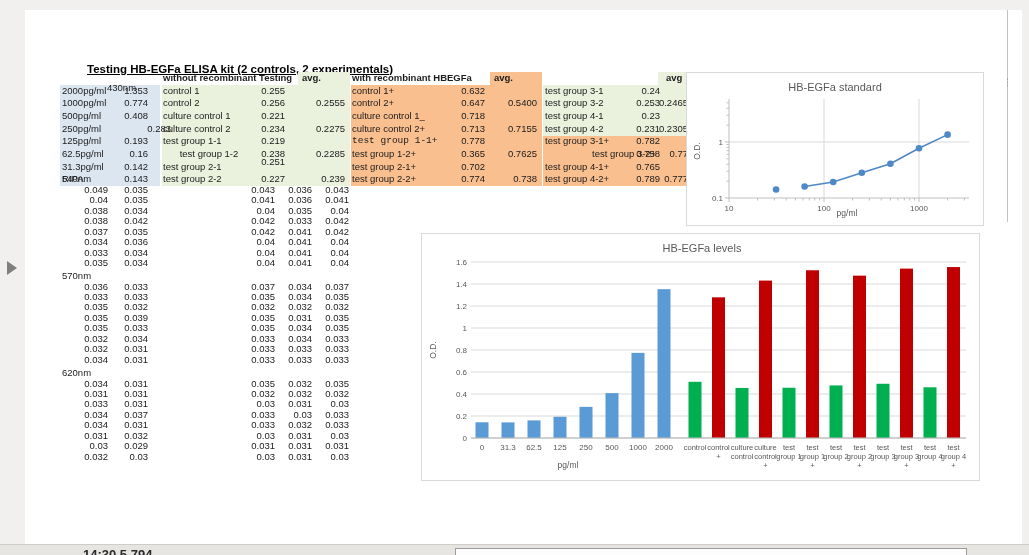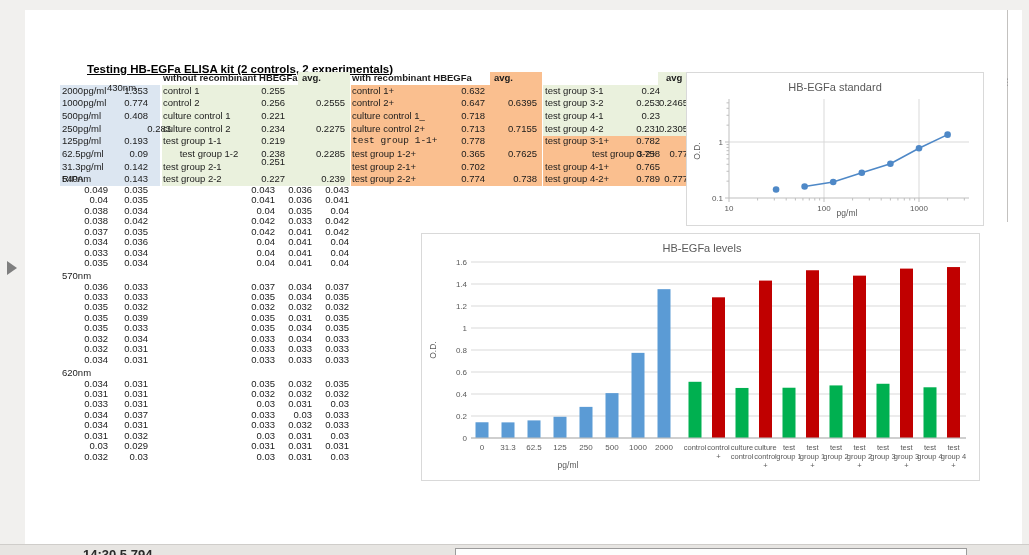--- a/index.html
+++ b/index.html
@@ -42,41 +42,41 @@
         <div class="fill" style="left: 273px; top: 61.5px; width: 52px; height: 13.5px; background: rgb(234, 241, 221);"></div>
         <div class="fill" style="left: 326px; top: 75px; width: 191px; height: 101px; background: rgb(250, 191, 143);"></div>
         <div class="fill" style="left: 465px; top: 61.5px; width: 52px; height: 13.5px; background: rgb(250, 191, 143);"></div>
         <div class="fill" style="left: 518px; top: 75px; width: 146px; height: 50.6px; background: rgb(234, 241, 221);"></div>
         <div class="fill" style="left: 518px; top: 125.6px; width: 146px; height: 50.6px; background: rgb(250, 191, 143);"></div>
         <div class="fill" style="left: 633px; top: 61.5px; width: 31px; height: 13.5px; background: rgb(234, 241, 221);"></div>
       </div>
 
     <div id="top-table">
         <div class="cell" style="left: 37px; top: 72px; width: 60px; line-height: 12.65px; margin-left: 45px;">430nm</div>
-        <div class="cell b" style="left: 138px; top: 61.5px; width: 170px; line-height: 12.65px;">without recombinant HBEGFa</div>
+        <div class="cell b" style="left: 138px; top: 61.5px; width: 170px; line-height: 12.65px;">without recombinant Testing</div>
         <div class="cell b" style="left: 277px; top: 61.5px; width: 45px; line-height: 12.65px;">avg.</div>
         <div class="cell b" style="left: 327px; top: 61.5px; width: 170px; line-height: 12.65px;">with recombinant HBEGFa</div>
         <div class="cell b" style="left: 469px; top: 61.5px; width: 45px; line-height: 12.65px;">avg.</div>
         <div class="cell b" style="left: 641px; top: 61.5px; width: 30px; line-height: 12.65px;">avg</div>
         <div class="cell" style="left: 37px; top: 74.8px; width: 52px; line-height: 12.65px;">2000pg/ml</div>
         <div class="cell num" style="left: 75px; top: 74.8px; width: 48px; line-height: 12.65px;">1.353</div>
         <div class="cell" style="left: 138px; top: 74.8px; width: 92px; line-height: 12.65px;">control 1</div>
         <div class="cell num" style="left: 213px; top: 74.8px; width: 47px; line-height: 12.65px;">0.255</div>
         <div class="cell" style="left: 327px; top: 74.8px; width: 94px; line-height: 12.65px;">control 1+</div>
         <div class="cell num" style="left: 413px; top: 74.8px; width: 47px; line-height: 12.65px;">0.632</div>
         <div class="cell" style="left: 520px; top: 74.8px; width: 80px; line-height: 12.65px;">test group 3-1</div>
         <div class="cell num" style="left: 588px; top: 74.8px; width: 47px; line-height: 12.65px;">0.24</div>
         <div class="cell" style="left: 37px; top: 87.45px; width: 52px; line-height: 12.65px;">1000pg/ml</div>
         <div class="cell num" style="left: 75px; top: 87.45px; width: 48px; line-height: 12.65px;">0.774</div>
         <div class="cell" style="left: 138px; top: 87.45px; width: 92px; line-height: 12.65px;">control 2</div>
         <div class="cell num" style="left: 213px; top: 87.45px; width: 47px; line-height: 12.65px;">0.256</div>
         <div class="cell num" style="left: 273px; top: 87.45px; width: 47px; line-height: 12.65px;">0.2555</div>
         <div class="cell" style="left: 327px; top: 87.45px; width: 94px; line-height: 12.65px;">control 2+</div>
         <div class="cell num" style="left: 413px; top: 87.45px; width: 47px; line-height: 12.65px;">0.647</div>
-        <div class="cell num" style="left: 465px; top: 87.45px; width: 47px; line-height: 12.65px;">0.6395</div>
+        <div class="cell num" style="left: 465px; top: 87.45px; width: 47px; line-height: 12.65px;">0.5400</div>
         <div class="cell" style="left: 520px; top: 87.45px; width: 80px; line-height: 12.65px;">test group 3-2</div>
         <div class="cell num" style="left: 588px; top: 87.45px; width: 47px; line-height: 12.65px;">0.253</div>
         <div class="cell num" style="left: 616px; top: 87.45px; width: 47px; line-height: 12.65px;">0.2465</div>
         <div class="cell" style="left: 37px; top: 100.1px; width: 52px; line-height: 12.65px;">500pg/ml</div>
         <div class="cell num" style="left: 75px; top: 100.1px; width: 48px; line-height: 12.65px;">0.408</div>
         <div class="cell" style="left: 138px; top: 100.1px; width: 92px; line-height: 12.65px;">culture control 1</div>
         <div class="cell num" style="left: 213px; top: 100.1px; width: 47px; line-height: 12.65px;">0.221</div>
         <div class="cell" style="left: 327px; top: 100.1px; width: 94px; line-height: 12.65px;">culture control 1_</div>
         <div class="cell num" style="left: 413px; top: 100.1px; width: 47px; line-height: 12.65px;">0.718</div>
         <div class="cell" style="left: 520px; top: 100.1px; width: 80px; line-height: 12.65px;">test group 4-1</div>
@@ -94,21 +94,21 @@
         <div class="cell num" style="left: 616px; top: 112.75px; width: 47px; line-height: 12.65px;">0.2305</div>
         <div class="cell" style="left: 37px; top: 125.4px; width: 52px; line-height: 12.65px;">125pg/ml</div>
         <div class="cell num" style="left: 75px; top: 125.4px; width: 48px; line-height: 12.65px;">0.193</div>
         <div class="cell" style="left: 138px; top: 125.4px; width: 92px; line-height: 12.65px;">test group 1-1</div>
         <div class="cell num" style="left: 213px; top: 125.4px; width: 47px; line-height: 12.65px;">0.219</div>
         <div class="cell" style="left: 327px; top: 125.4px; width: 94px; line-height: 12.65px; font-family: Liberation Mono, monospace;">test group 1-1+</div>
         <div class="cell num" style="left: 413px; top: 125.4px; width: 47px; line-height: 12.65px;">0.778</div>
         <div class="cell" style="left: 520px; top: 125.4px; width: 80px; line-height: 12.65px;">test group 3-1+</div>
         <div class="cell num" style="left: 588px; top: 125.4px; width: 47px; line-height: 12.65px;">0.782</div>
         <div class="cell" style="left: 37px; top: 138.05px; width: 52px; line-height: 12.65px;">62.5pg/ml</div>
-        <div class="cell num" style="left: 75px; top: 138.05px; width: 48px; line-height: 12.65px;">0.09</div>
+        <div class="cell num" style="left: 75px; top: 138.05px; width: 48px; line-height: 12.65px;">0.16</div>
         <div class="cell" style="left: 138px; top: 138.05px; width: 92px; line-height: 12.65px; text-align: center;">test group 1-2</div>
         <div class="cell num" style="left: 213px; top: 138.05px; width: 47px; line-height: 12.65px;">0.238</div>
         <div class="cell num" style="left: 273px; top: 138.05px; width: 47px; line-height: 12.65px;">0.2285</div>
         <div class="cell" style="left: 327px; top: 138.05px; width: 94px; line-height: 12.65px;">test group 1-2+</div>
         <div class="cell num" style="left: 413px; top: 138.05px; width: 47px; line-height: 12.65px;">0.365</div>
         <div class="cell num" style="left: 465px; top: 138.05px; width: 47px; line-height: 12.65px;">0.7625</div>
         <div class="cell" style="left: 520px; top: 138.05px; width: 80px; line-height: 12.65px; padding-left: 47px;">test group 3-2+</div>
         <div class="cell num" style="left: 588px; top: 138.05px; width: 47px; line-height: 12.65px;">0.758</div>
         <div class="cell num" style="left: 616px; top: 138.05px; width: 47px; line-height: 12.65px;">0.77</div>
         <div class="cell" style="left: 37px; top: 150.7px; width: 52px; line-height: 12.65px;">31.3pg/ml</div>

